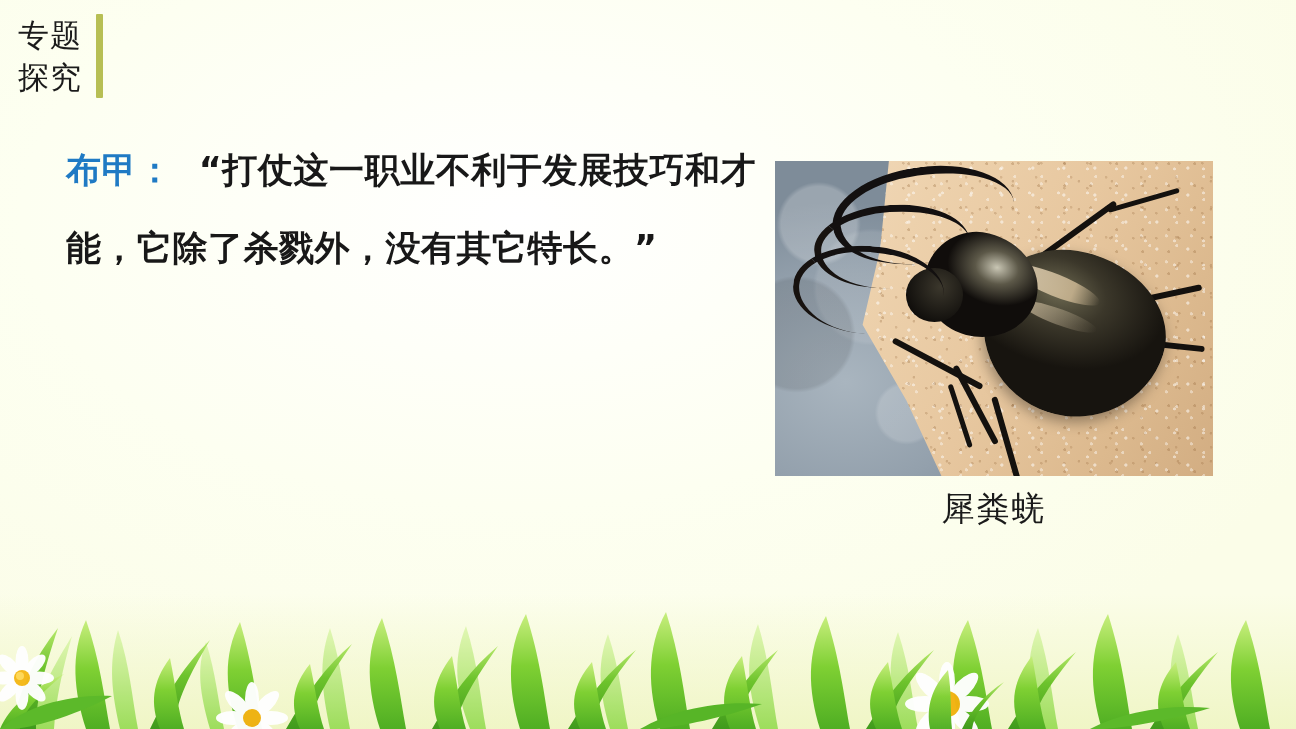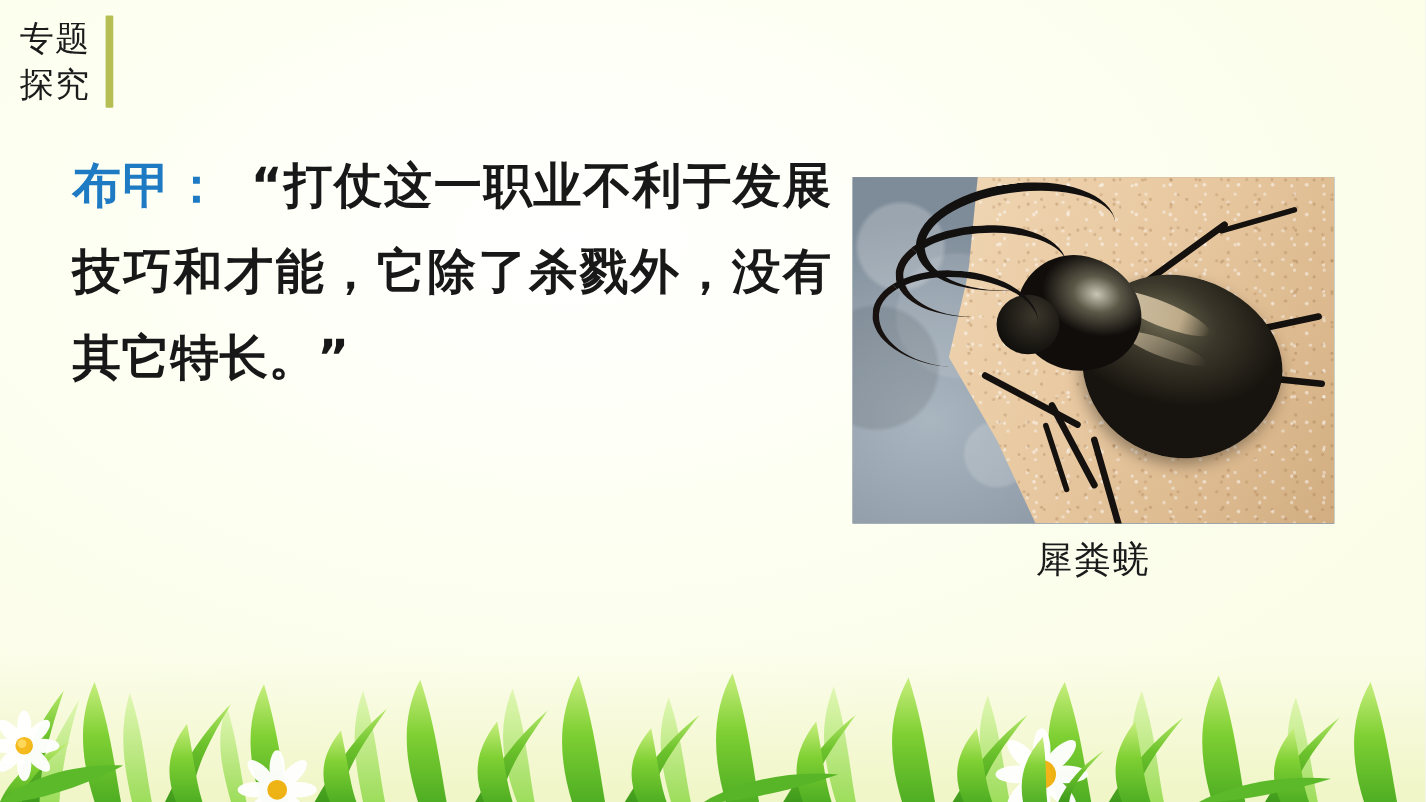--- a/index.html
+++ b/index.html
@@ -8,21 +8,21 @@
     background: #ffffff;
   }
   body {
     font-family: "DejaVu Sans", "Liberation Sans", sans-serif;
   }
   #slide {
     position: relative;
     width: 1296px;
     height: 729px;
     overflow: hidden;
-    background: #e5e5e5;
+    background: #fde047;
   }
   
   .bg-wash {
     position: absolute;
     inset: 0;
     background:
       radial-gradient(ellipse 900px 520px at 40% 30%, #ffffff 0%, #fdfff1 55%, #fbfde8 100%);
   }
 
   
@@ -53,21 +53,21 @@
   
   .text-col {
     position: absolute;
     left: 66px;
     top: 131px;
     width: 690px;
   }
   .para {
     font-family: "DejaVu Sans", "Liberation Sans", sans-serif;
     font-weight: bold;
-    font-size: 44px;
+    font-size: 35px;
     line-height: 78px;
     color: #181818;
     letter-spacing: 0.5px;
     text-align: justify;
     text-justify: inter-character;
   }
   .para.p1 { margin: 0; }
   .para.p2 { margin: 24px 0 0 0; }
   .hl {
     color: #1f7ac4;

